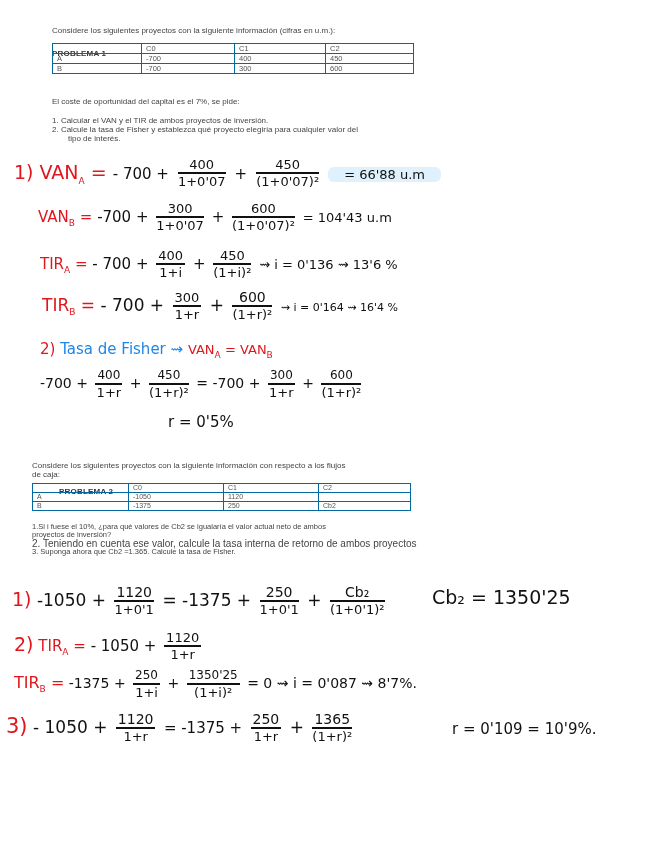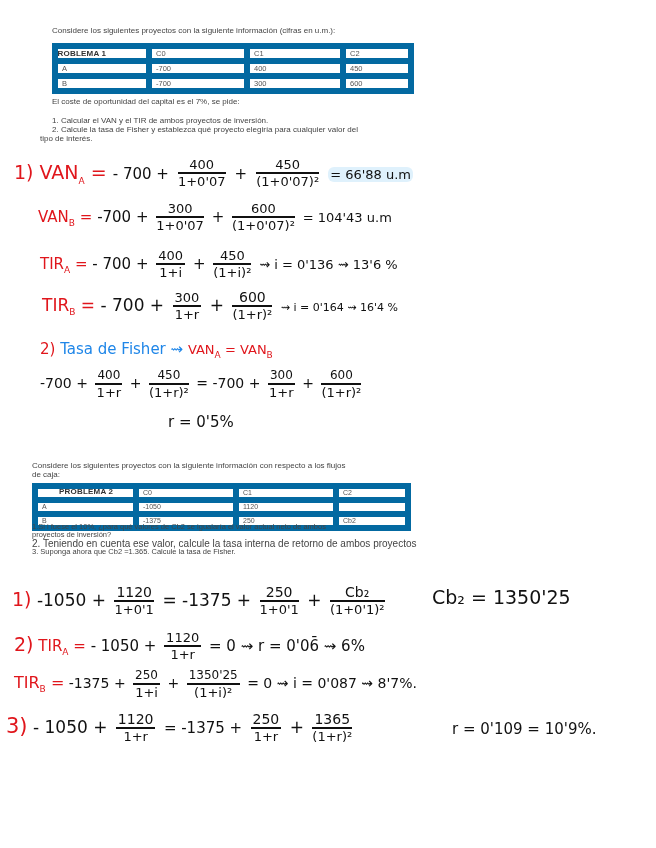--- a/index.html
+++ b/index.html
@@ -1,28 +1,28 @@
 <!DOCTYPE html>
 <html><head>
 <meta charset="utf-8">
 <style>
   html, body { margin: 0; padding: 0; background: #ffffff; }
   body { width: 656px; height: 848px; position: relative; overflow: hidden; font-family: "Liberation Sans", sans-serif; color: #222; }
   .abs { position: absolute; }
   .heading { font-size: 8px; font-weight: bold; color: #333; letter-spacing: 0.2px; margin-top: 44px; }
   .ptext { font-size: 8px; color: #444; line-height: 9px; }
   table.data { position: absolute; border-collapse: collapse; font-size: 7.5px; color: #555; }
-  table.data td { border: 6px solid #0369a1; padding: 0 4px; height: 9px; line-height: 9px; }
+  table.data td { border: 1px solid #0369a1; padding: 0 4px; height: 9px; line-height: 9px; }
   .hw { font-family: "DejaVu Sans", sans-serif; color: #111; font-size: 15px; white-space: nowrap; }
   .red { color: #e0161c; }
   .blue { color: #1f86e8; }
   .frac { display: inline-block; vertical-align: middle; text-align: center; margin: 0 3px; }
   .frac .num { display: block; border-bottom: 2px solid #111; padding: 0 2px; line-height: 15px; }
   .frac .den { display: block; line-height: 15px; font-size: 13px; }
-  .hl { background: #dff1fc; border-radius: 6px; padding: 0 2px; }
+  .hl { background: #dff1fc; border-radius: 6px; padding: 0 16px; }
   sub { font-size: 9px; }
 </style>
 </head>
 <body>
 
 <div class="abs heading" style="left:52px; top:5px;">PROBLEMA 1</div>
 <div class="abs ptext" style="left:52px; top:26px;">Considere los siguientes proyectos con la siguiente información (cifras en u.m.):</div>
 
 <table class="data" style="left:52px; top:43px; width:362px;">
   <tbody>
@@ -43,21 +43,21 @@
     <td>-700</td>
     <td>300</td>
     <td>600</td>
   </tr>
 </tbody>
   </table>
 
 <div class="abs ptext" style="left:52px; top:97px;">El coste de oportunidad del capital es el 7%, se pide:</div>
 <div class="abs ptext" style="left:52px; top:116px;">1. Calcular el VAN y el TIR de ambos proyectos de inversión.</div>
 <div class="abs ptext" style="left:52px; top:125px;">2. Calcule la tasa de Fisher y establezca qué proyecto elegiría para cualquier valor del</div>
-<div class="abs ptext" style="left:40px; top:134px;">tipo de interés.</div>
+<div class="abs ptext" style="left:68px; top:134px;">tipo de interés.</div>
 
 <div class="abs hw" style="left:14px; top:157px; font-size:19px;">
   <span class="red">1)</span>
   <span class="red"><span>VAN</span><sub>A</sub> <span>=</span></span>
   <span style="font-size:15px;">- 700 +</span>
   <span class="frac" style="font-size:13px;"><span class="num">400</span><span class="den">1+0'07</span></span>
   <span style="font-size:15px;">+</span>
   <span class="frac" style="font-size:13px;"><span class="num">450</span><span class="den">(1+0'07)²</span></span>
   <span class="hl" style="font-size:13px;">= 66'88 u.m</span>
 </div>
@@ -149,21 +149,20 @@
   <span>+</span>
   <span class="frac" style="font-size:14px;"><span class="num">Cb₂</span><span class="den">(1+0'1)²</span></span>
 </div>
 <div class="abs hw" style="left:432px; top:586px; font-size:19px;">Cb₂ = 1350'25</div>
 
 <div class="abs hw" style="left:14px; top:630px; font-size:15px;">
   <span class="red" style="font-size:19px;">2)</span>
   <span class="red"><span>TIR</span><sub>A</sub> <span>=</span></span>
   <span>- 1050 +</span>
   <span class="frac" style="font-size:13px;"><span class="num">1120</span><span class="den">1+r</span></span>
-  <span>= 0 ⇝ r = 0'06̄ ⇝ 6%</span>
 </div>
 
 <div class="abs hw" style="left:14px; top:668px; font-size:14px;">
   <span class="red" style="font-size:16px;"><span>TIR</span><sub>B</sub> <span>=</span></span>
   <span>-1375 +</span>
   <span class="frac" style="font-size:12px;"><span class="num">250</span><span class="den">1+i</span></span>
   <span>+</span>
   <span class="frac" style="font-size:12px;"><span class="num">1350'25</span><span class="den">(1+i)²</span></span>
   <span>= 0 ⇝ i = 0'087 ⇝ 8'7%.</span>
 </div>

